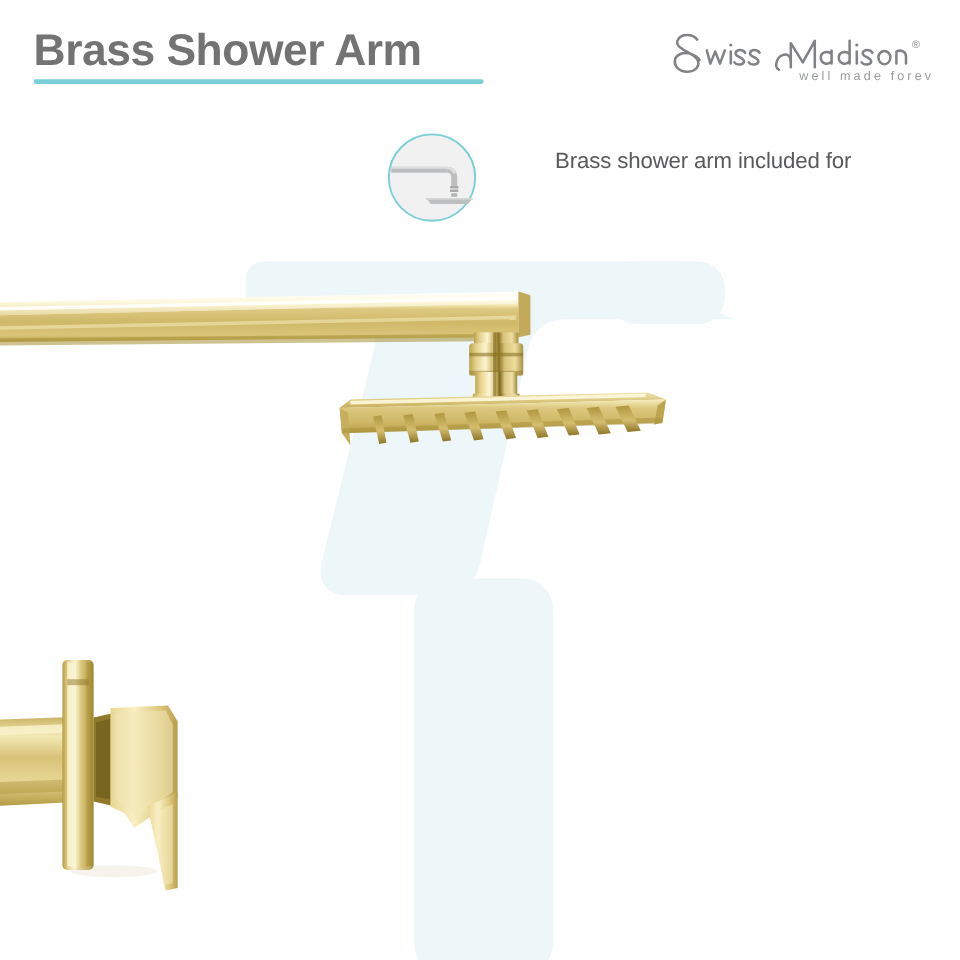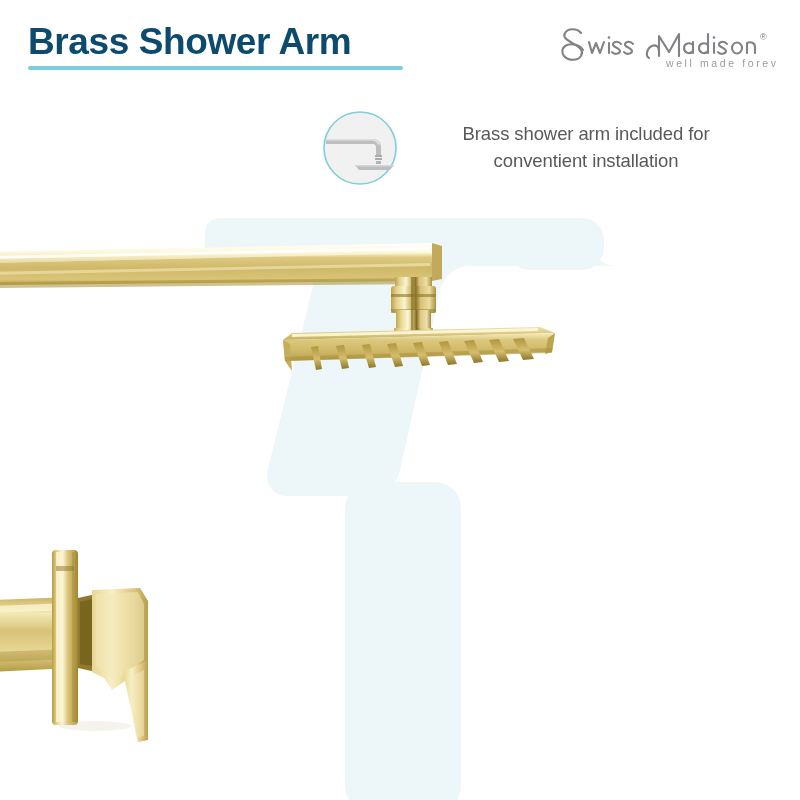--- a/index.html
+++ b/index.html
@@ -38,21 +38,21 @@
     width: 800px;
     height: 95px;
     z-index: 30;
   }
   .page-title {
     position: absolute;
     left: 28px;
     top: 20px;
     font-size: 37px;
     font-weight: bold;
-    color: #0c4a6e;
+    color: #737373;
     letter-spacing: -0.4px;
     white-space: nowrap;
     line-height: 44px;
   }
   .title-rule {
     position: absolute;
     left: 28px;
     top: 66px;
     width: 375px;
     height: 4px;
@@ -370,17 +370,16 @@
           <rect x="54" y="51" width="5" height="3" fill="#b4b5b7"></rect>
 
           <path d="M33,55 L72,55 L68,60 L37,60 Z"></path>
           <path d="M33,55 L72,55 L72,56.4 L33,56.4 Z" fill="#d5d6d7"></path>
         </g>
       </svg>
     </div>
 
     <div class="feature-text">
       <div>Brass shower arm included for</div>
-      <div>conventient installation</div>
     </div>
   </div>
 
 </div>
 
 </body></html>

